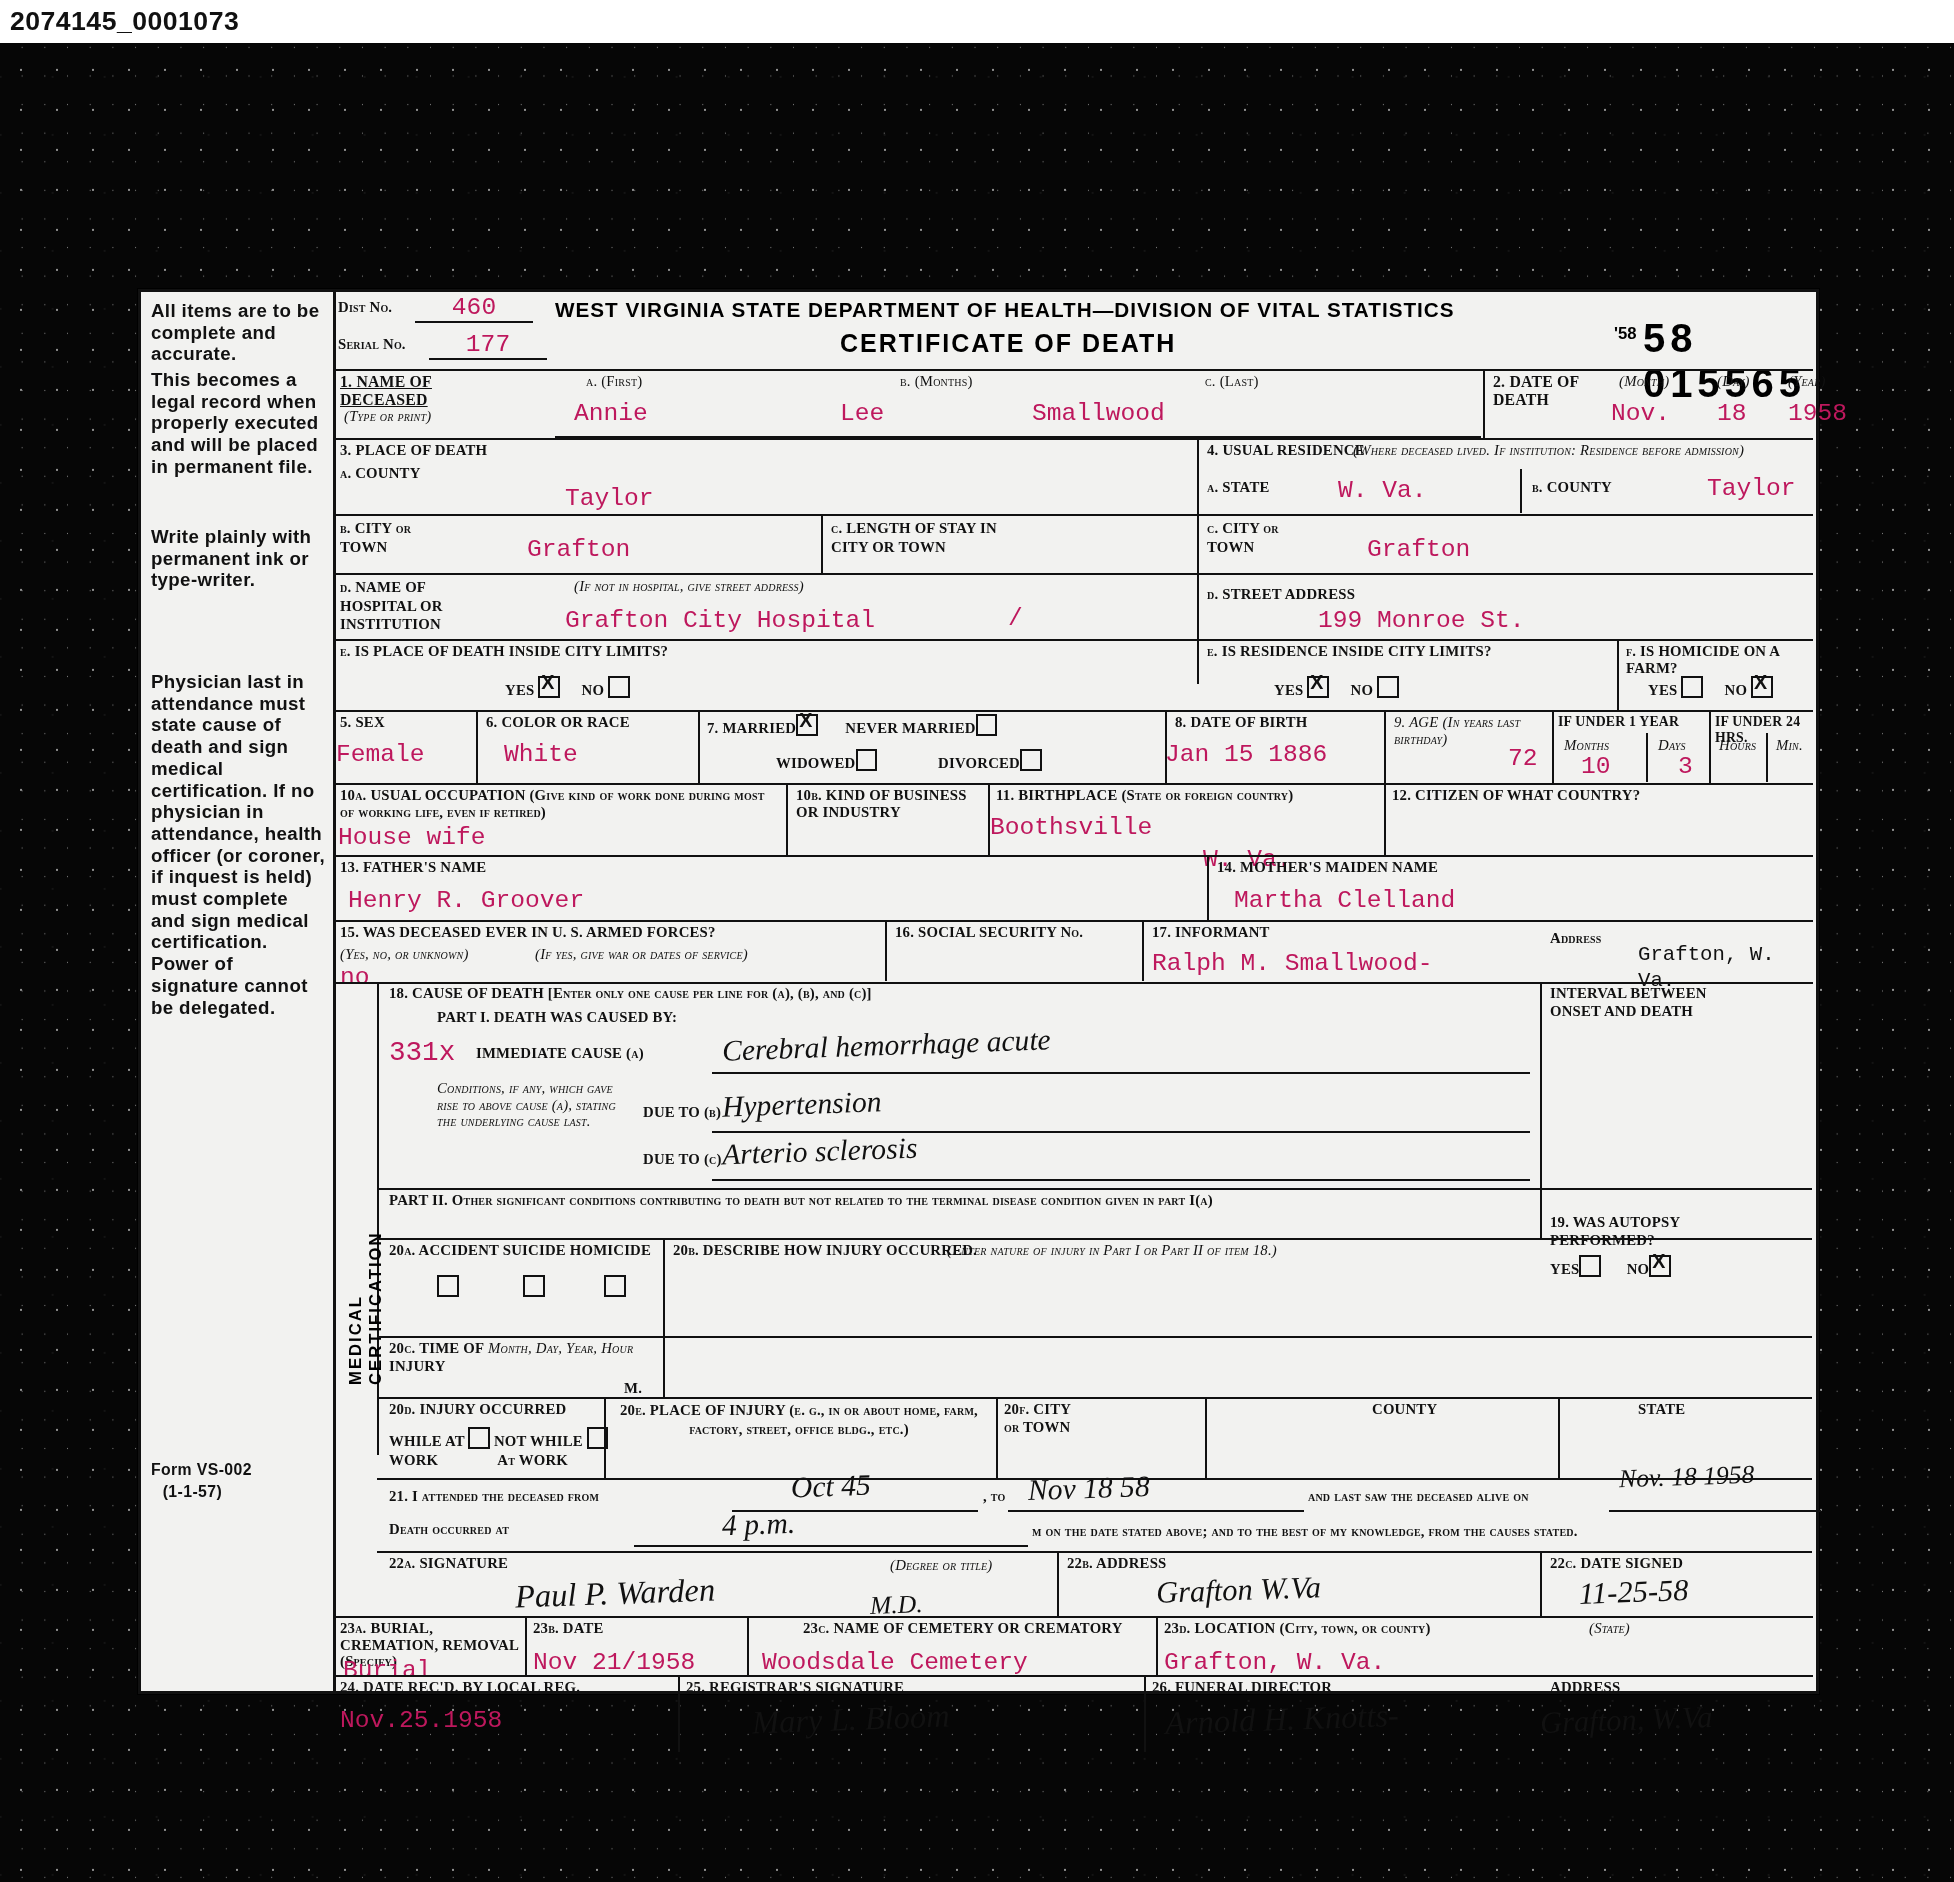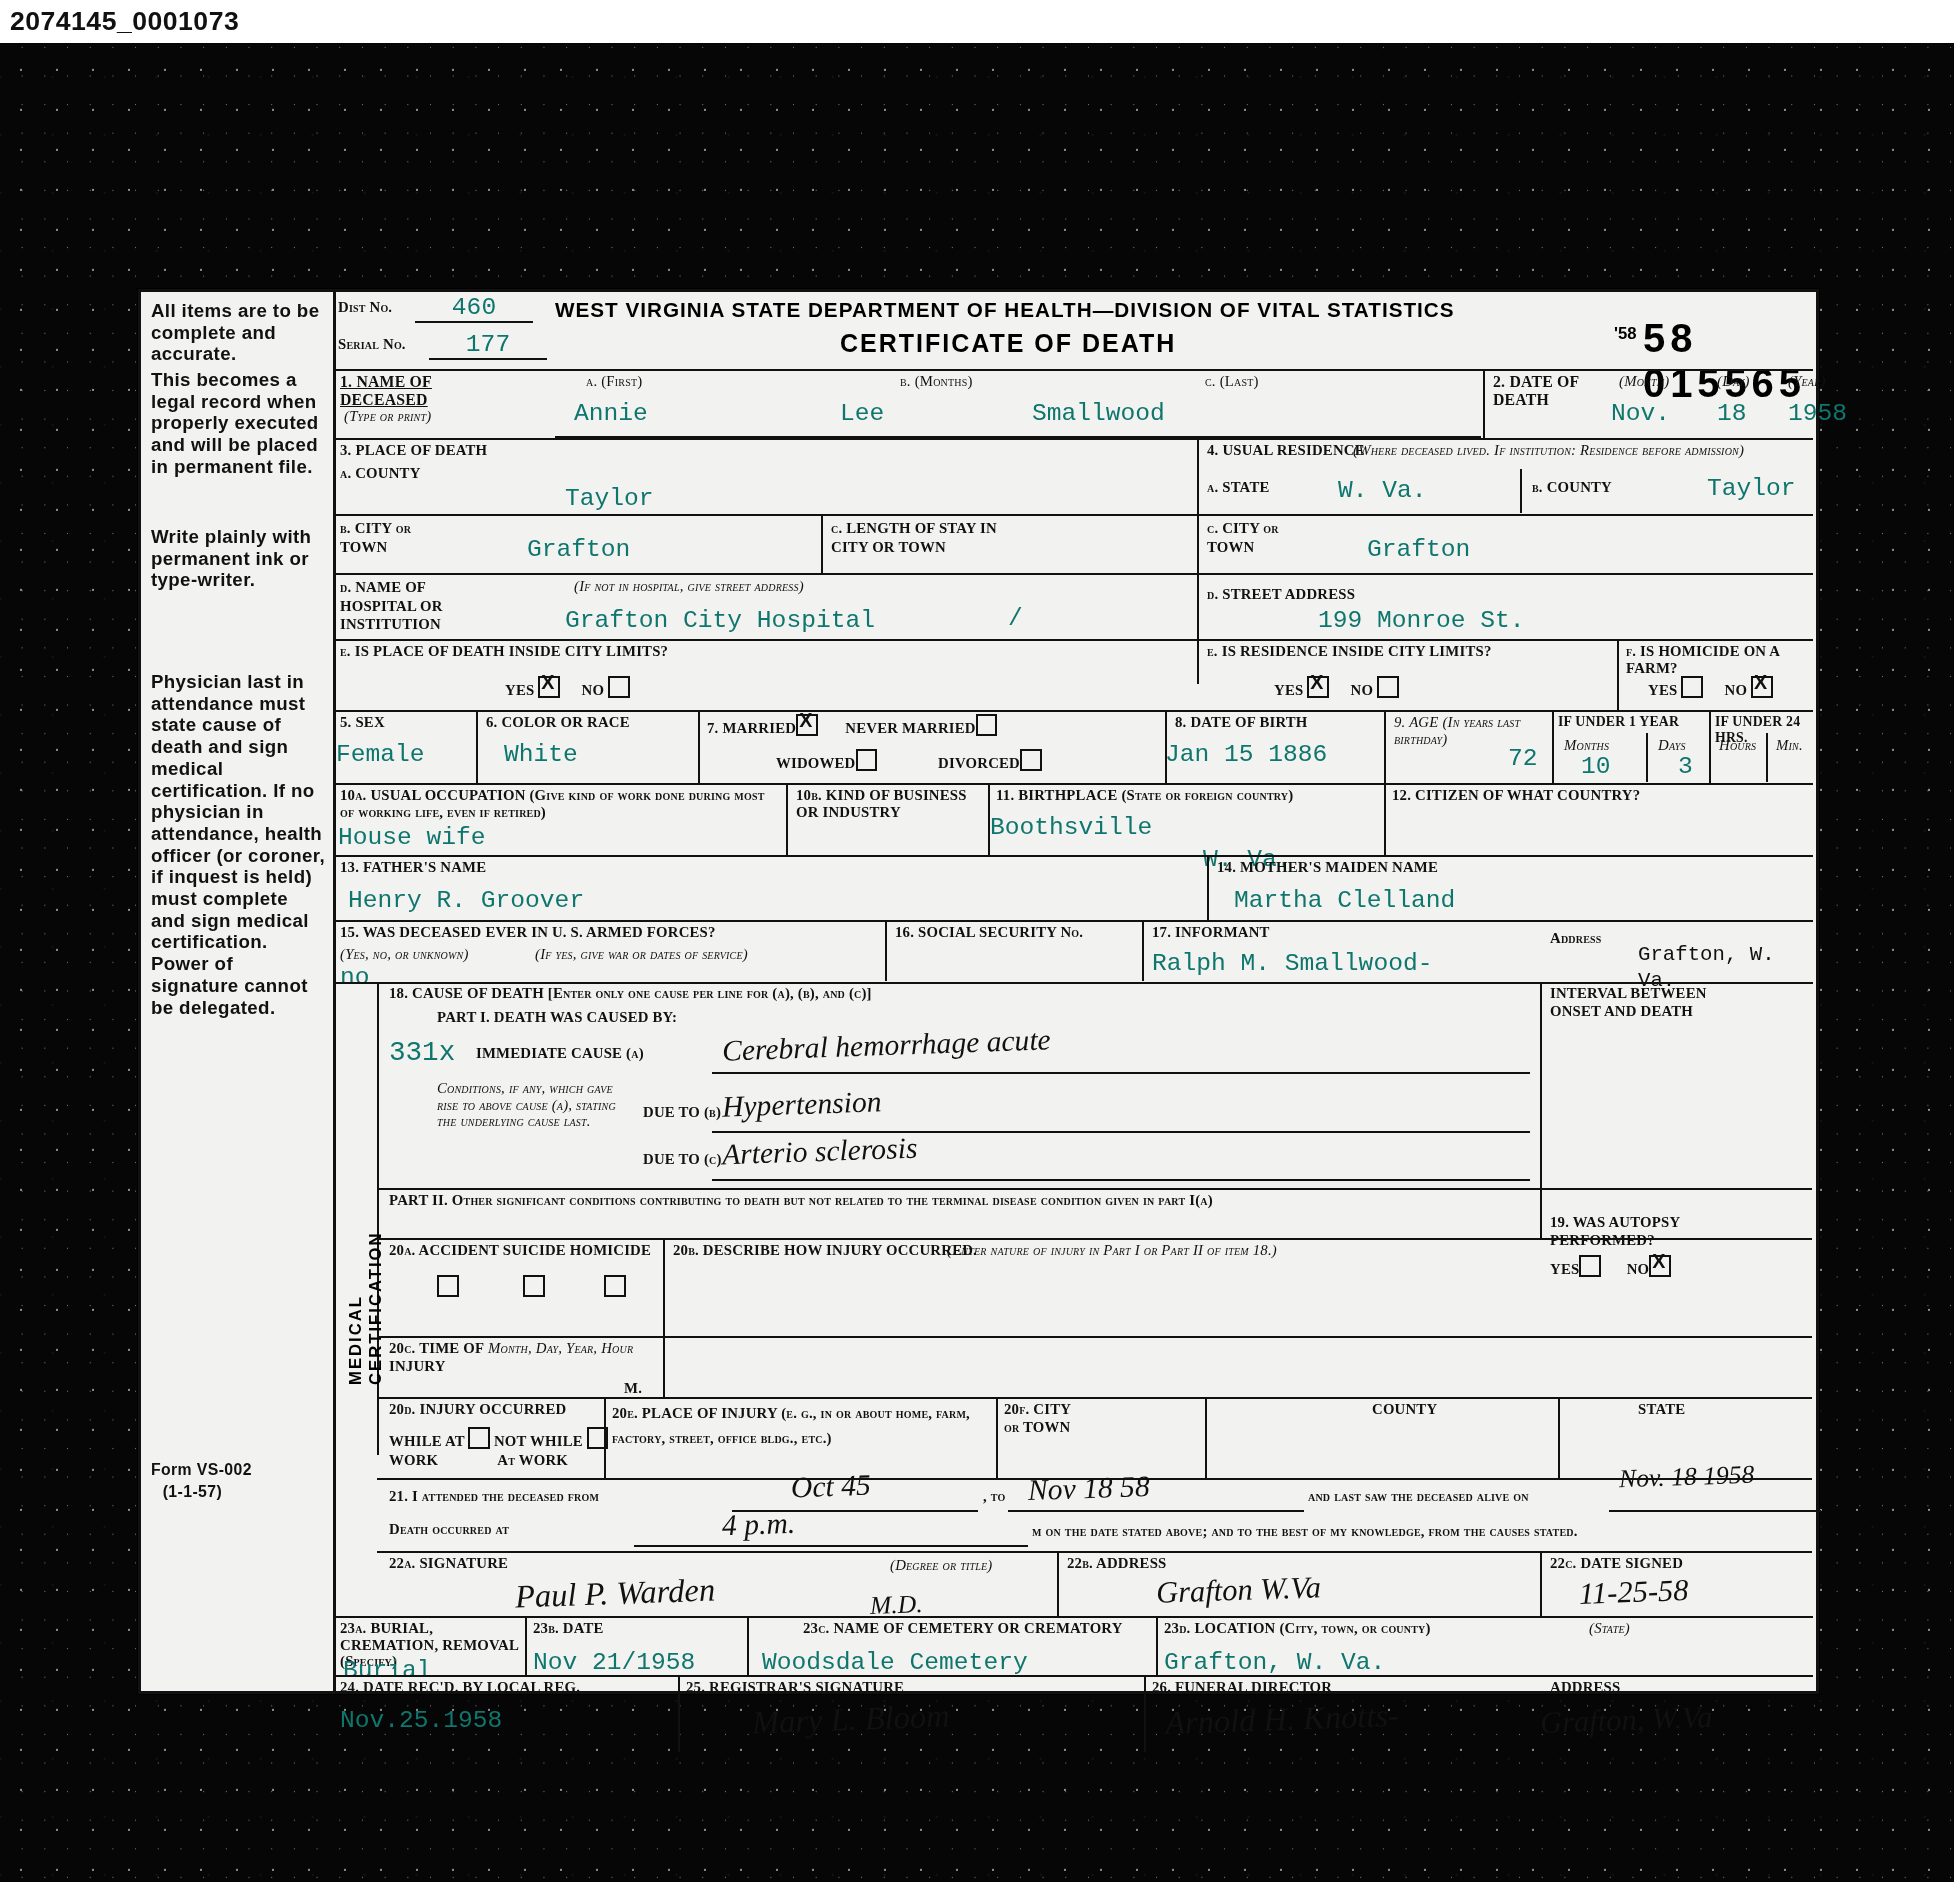--- a/index.html
+++ b/index.html
@@ -13,21 +13,21 @@
       radial-gradient(#d8d8d8 0.6px, transparent 0.8px),
       radial-gradient(#bbb 0.5px, transparent 0.7px);
     background-size:36px 40px, 22.7px 28.6px, 52px 58px;
     background-position:3px 6.9px, 10.8px 18.7px, 26.6px 4.9px;}
   .blotch{position:absolute;background:#000;border-radius:50%;}
   #cert{position:absolute;left:138px;top:246px;width:1675px;height:1399px;background:#f2f2f0;border:3px solid #111;box-shadow:0 0 0 1px #000;}
   
   .cell{position:absolute;box-sizing:border-box;}
   .lbl{font-size:14.8px;color:#111;font-family:"Liberation Serif",serif;font-variant:small-caps;letter-spacing:0.2px;}
   .lblb{font-weight:bold;}
-  .val{font-family:"Liberation Mono",monospace;font-size:24.6px;color:#0f766e;}
+  .val{font-family:"Liberation Mono",monospace;font-size:24.6px;color:#be185d;}
   .valsm{font-family:"Liberation Mono",monospace;font-size:20.7px;color:#111;}
   .hline{position:absolute;background:#111;height:2px;}
   .vline{position:absolute;background:#111;width:2px;}
   
   #sidebar{position:absolute;left:0;top:0;width:192px;height:100%;border-right:3px solid #111;}
   .sbtxt{position:absolute;left:9.9px;width:175px;font-family:"Liberation Sans",sans-serif;font-weight:bold;font-size:18.7px;line-height:21.7px;color:#111;letter-spacing:0.4px;}
   .hand{font-family:"Liberation Serif",serif;font-style:italic;font-size:29.6px;color:#111;transform:rotate(-2deg);}
   .chk{display:inline-block;width:17.7px;height:17.7px;border:2px solid #111;vertical-align:-3px;position:relative;background:#f2f2f0;}
   .chk.x::after{content:"X";position:absolute;left:1px;top:-6.9px;font-size:19.7px;font-weight:bold;font-family:"Liberation Sans",sans-serif;}
   .ul{border-bottom:2px solid #111;}
@@ -278,21 +278,21 @@
     <div class="cell val" style="left:537px;top:1062px;"></div>
 
     <div class="hline" style="left:236px;top:1105px;width:1435px;"></div>
 
     <div class="cell lbl lblb" style="left:248px;top:1109px;">20d. INJURY OCCURRED</div>
     <div class="cell lbl lblb" style="left:248px;top:1135px;">
       WHILE AT <span class="chk"></span> NOT WHILE <span class="chk"></span>
     </div>
     <div class="cell lbl lblb" style="left:248px;top:1160px;">WORK<span style="margin-left:59px;">At WORK</span></div>
     <div class="vline" style="left:463px;top:1105px;height:81px;"></div>
-    <div class="cell lbl" style="left:471px;top:1109px;width:374px;line-height:25px;"><span class="lblb">20e. PLACE OF INJURY (e. g., in or about home, farm, factory, street, office bldg., etc.)</span></div>
+    <div class="cell lbl" style="left:471px;top:1109px;width:374px;line-height:19px;text-align:center;"><span class="lblb">20e. PLACE OF INJURY (e. g., in or about home, farm, factory, street, office bldg., etc.)</span></div>
     <div class="vline" style="left:855px;top:1105px;height:81px;"></div>
     <div class="cell lbl lblb" style="left:863px;top:1109px;width:79px;line-height:17.7px;">20f. CITY or TOWN</div>
     <div class="vline" style="left:1064px;top:1105px;height:81px;"></div>
     <div class="cell lbl lblb" style="left:1231px;top:1109px;">COUNTY</div>
     <div class="vline" style="left:1417px;top:1105px;height:81px;"></div>
     <div class="cell lbl lblb" style="left:1497px;top:1109px;">STATE</div>
 
     <div class="hline" style="left:236px;top:1186px;width:1435px;"></div>
 
     <div class="cell lbl lblb" style="left:248px;top:1196px;">21. I attended the deceased from</div>

